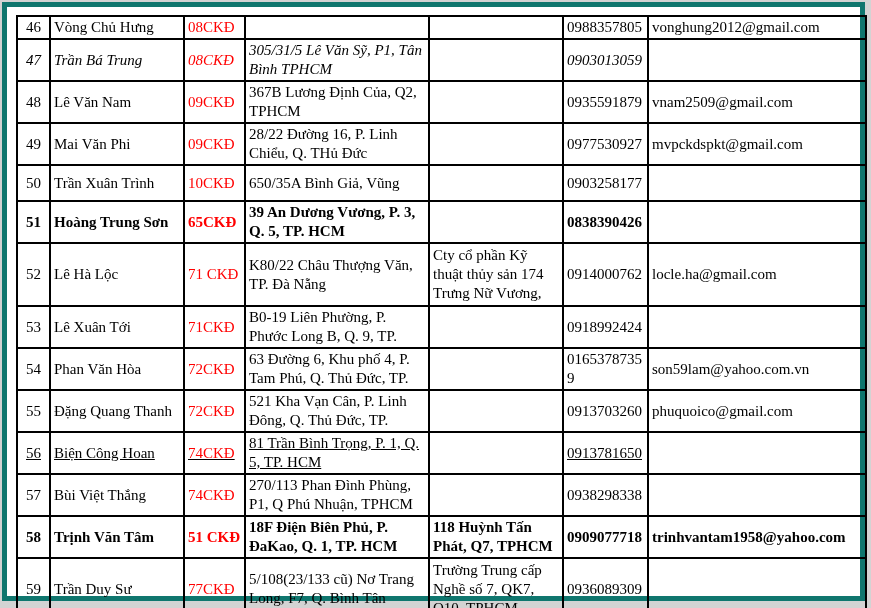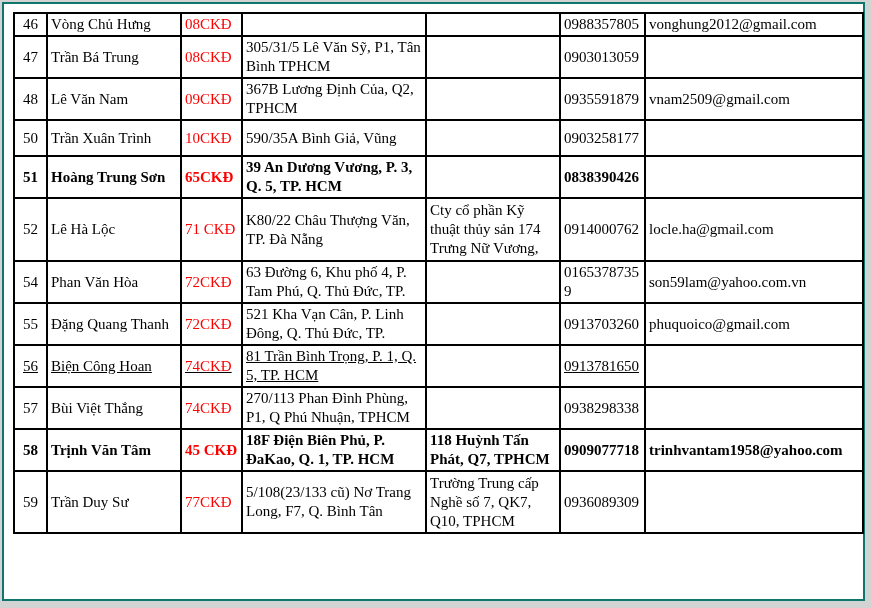--- a/index.html
+++ b/index.html
@@ -14,21 +14,21 @@
     background: #d3d3d3;
     overflow: hidden;
   }
   .page {
     position: absolute;
     left: 2px;
     top: 2px;
     width: 863px;
     height: 599px;
     background: #ffffff;
-    border: 2px solid #0f766e;
+    border: 5px solid #0f766e;
     box-sizing: border-box;
   }
   table.contact-table {
     position: absolute;
     left: 9px;
     top: 8px;
     border-collapse: collapse;
     table-layout: fixed;
     width: 849px;
     font-size: 15px;
@@ -71,43 +71,52 @@
       <tbody>
           <tr style="height: 22px;">
     <td class="c-no">46</td>
     <td class="c-name">Vòng Chủ Hưng</td>
     <td class="c-code">08CKĐ</td>
     <td class="c-addr"></td>
     <td class="c-comp"></td>
     <td class="c-phone">0988357805</td>
     <td class="c-email">vonghung2012@gmail.com</td>
   </tr>
-          <tr style="height: 39px;">
+          <tr style="height: 39px; font-style: italic;">
     <td class="c-no">47</td>
     <td class="c-name">Trần Bá Trung</td>
     <td class="c-code">08CKĐ</td>
     <td class="c-addr">305/31/5 Lê Văn Sỹ, P1, Tân Bình TPHCM</td>
     <td class="c-comp"></td>
     <td class="c-phone">0903013059</td>
     <td class="c-email"></td>
   </tr>
           <tr style="height: 42px;">
     <td class="c-no">48</td>
     <td class="c-name">Lê Văn Nam</td>
     <td class="c-code">09CKĐ</td>
     <td class="c-addr">367B Lương Định Của, Q2, TPHCM</td>
     <td class="c-comp"></td>
     <td class="c-phone">0935591879</td>
     <td class="c-email">vnam2509@gmail.com</td>
   </tr>
+          <tr style="height: 42px;">
+    <td class="c-no">49</td>
+    <td class="c-name">Mai Văn Phi</td>
+    <td class="c-code">09CKĐ</td>
+    <td class="c-addr">28/22 Đường 16, P. Linh Chiểu, Q. THủ Đức</td>
+    <td class="c-comp"></td>
+    <td class="c-phone">0977530927</td>
+    <td class="c-email">mvpckdspkt@gmail.com</td>
+  </tr>
           <tr style="height: 36px;">
     <td class="c-no">50</td>
     <td class="c-name">Trần Xuân Trình</td>
     <td class="c-code">10CKĐ</td>
-    <td class="c-addr">590/35A Bình Giả, Vũng</td>
+    <td class="c-addr">650/35A Bình Giả, Vũng</td>
     <td class="c-comp"></td>
     <td class="c-phone">0903258177</td>
     <td class="c-email"></td>
   </tr>
           <tr style="height: 42px; font-weight: bold;">
     <td class="c-no">51</td>
     <td class="c-name">Hoàng Trung Sơn</td>
     <td class="c-code">65CKĐ</td>
     <td class="c-addr">39 An Dương Vương, P. 3, Q. 5, TP. HCM</td>
     <td class="c-comp"></td>
@@ -117,20 +126,29 @@
           <tr style="height: 63px;">
     <td class="c-no">52</td>
     <td class="c-name">Lê Hà Lộc</td>
     <td class="c-code">71 CKĐ</td>
     <td class="c-addr">K80/22 Châu Thượng Văn, TP. Đà Nẵng</td>
     <td class="c-comp">Cty cổ phần Kỹ thuật thủy sản 174 Trưng Nữ Vương,</td>
     <td class="c-phone">0914000762</td>
     <td class="c-email">locle.ha@gmail.com</td>
   </tr>
           <tr style="height: 42px;">
+    <td class="c-no">53</td>
+    <td class="c-name">Lê Xuân Tới</td>
+    <td class="c-code">71CKĐ</td>
+    <td class="c-addr">B0-19 Liên Phường, P. Phước Long B, Q. 9, TP.</td>
+    <td class="c-comp"></td>
+    <td class="c-phone">0918992424</td>
+    <td class="c-email"></td>
+  </tr>
+          <tr style="height: 42px;">
     <td class="c-no">54</td>
     <td class="c-name">Phan Văn Hòa</td>
     <td class="c-code">72CKĐ</td>
     <td class="c-addr">63 Đường 6, Khu phố 4, P. Tam Phú, Q. Thủ Đức, TP.</td>
     <td class="c-comp"></td>
     <td class="c-phone">01653787359</td>
     <td class="c-email">son59lam@yahoo.com.vn</td>
   </tr>
           <tr style="height: 42px;">
     <td class="c-no">55</td>
@@ -155,21 +173,21 @@
     <td class="c-name">Bùi Việt Thắng</td>
     <td class="c-code">74CKĐ</td>
     <td class="c-addr">270/113 Phan Đình Phùng, P1, Q Phú Nhuận, TPHCM</td>
     <td class="c-comp"></td>
     <td class="c-phone">0938298338</td>
     <td class="c-email"></td>
   </tr>
           <tr style="height: 42px; font-weight: bold;">
     <td class="c-no">58</td>
     <td class="c-name">Trịnh Văn Tâm</td>
-    <td class="c-code">45 CKĐ</td>
+    <td class="c-code">51 CKĐ</td>
     <td class="c-addr">18F Điện Biên Phủ, P. ĐaKao, Q. 1, TP. HCM</td>
     <td class="c-comp">118 Huỳnh Tấn Phát, Q7, TPHCM</td>
     <td class="c-phone">0909077718</td>
     <td class="c-email">trinhvantam1958@yahoo.com</td>
   </tr>
           <tr style="height: 62px;">
     <td class="c-no">59</td>
     <td class="c-name">Trần Duy Sư</td>
     <td class="c-code">77CKĐ</td>
     <td class="c-addr">5/108(23/133 cũ) Nơ Trang Long, F7, Q. Bình Tân</td>

